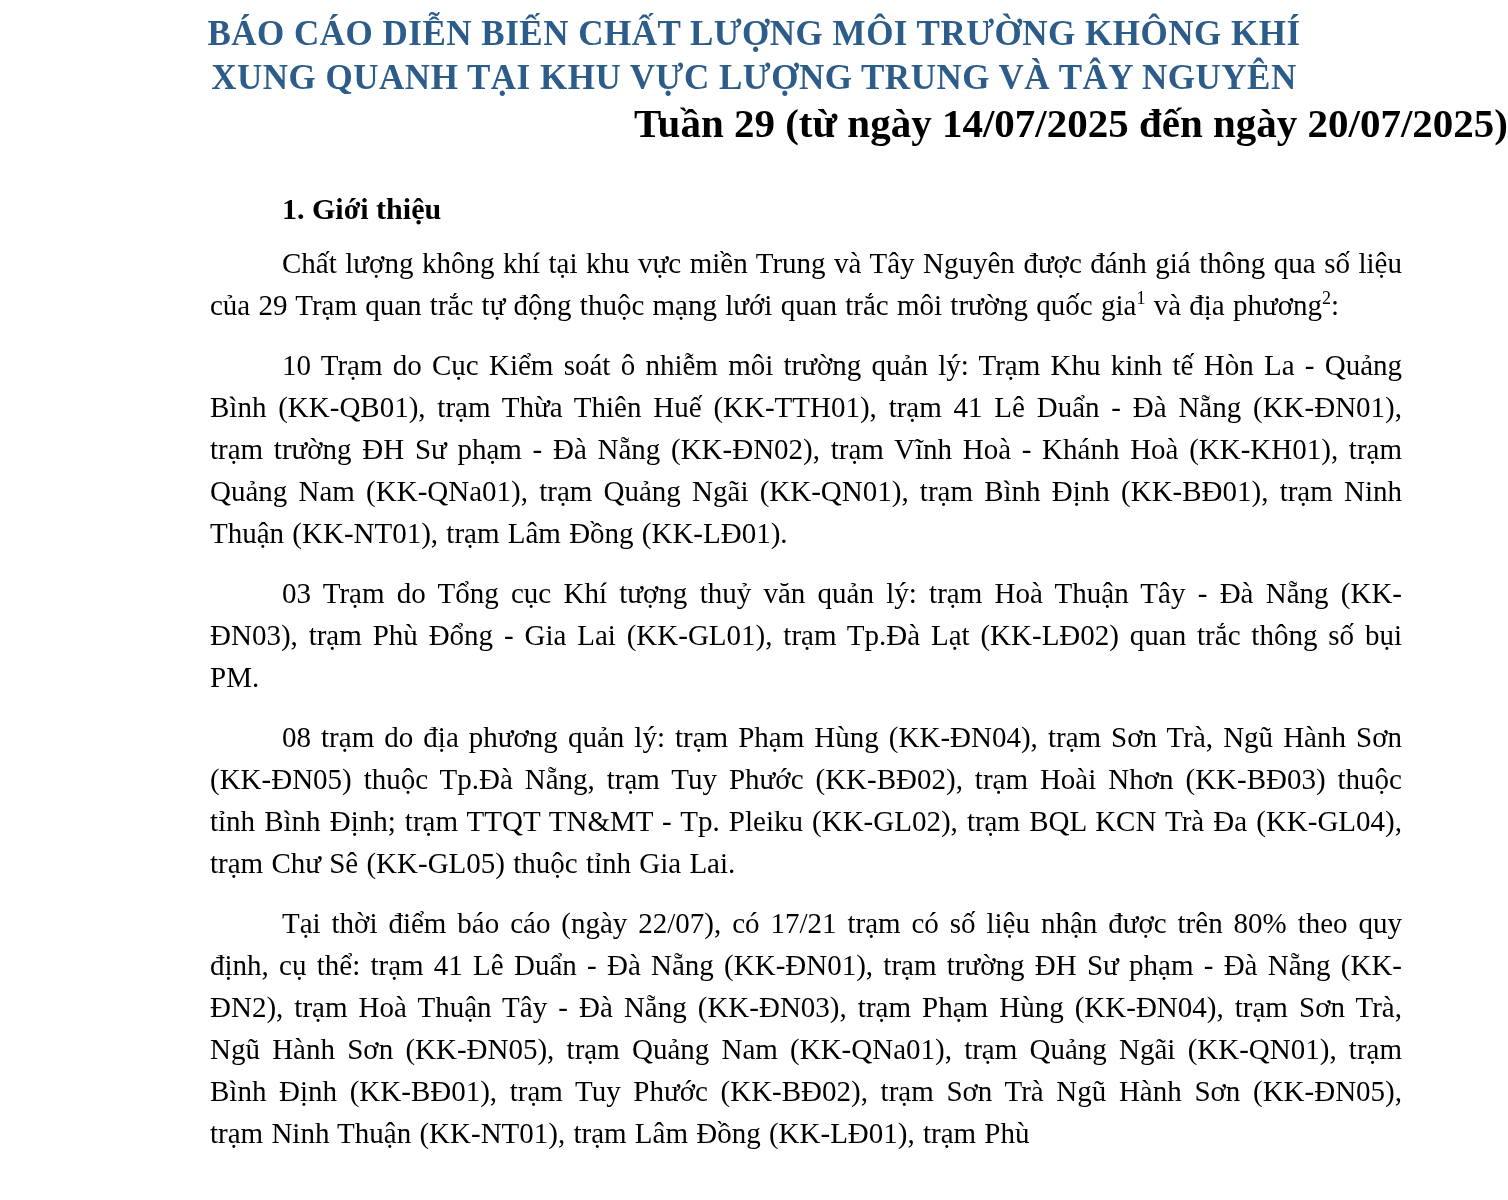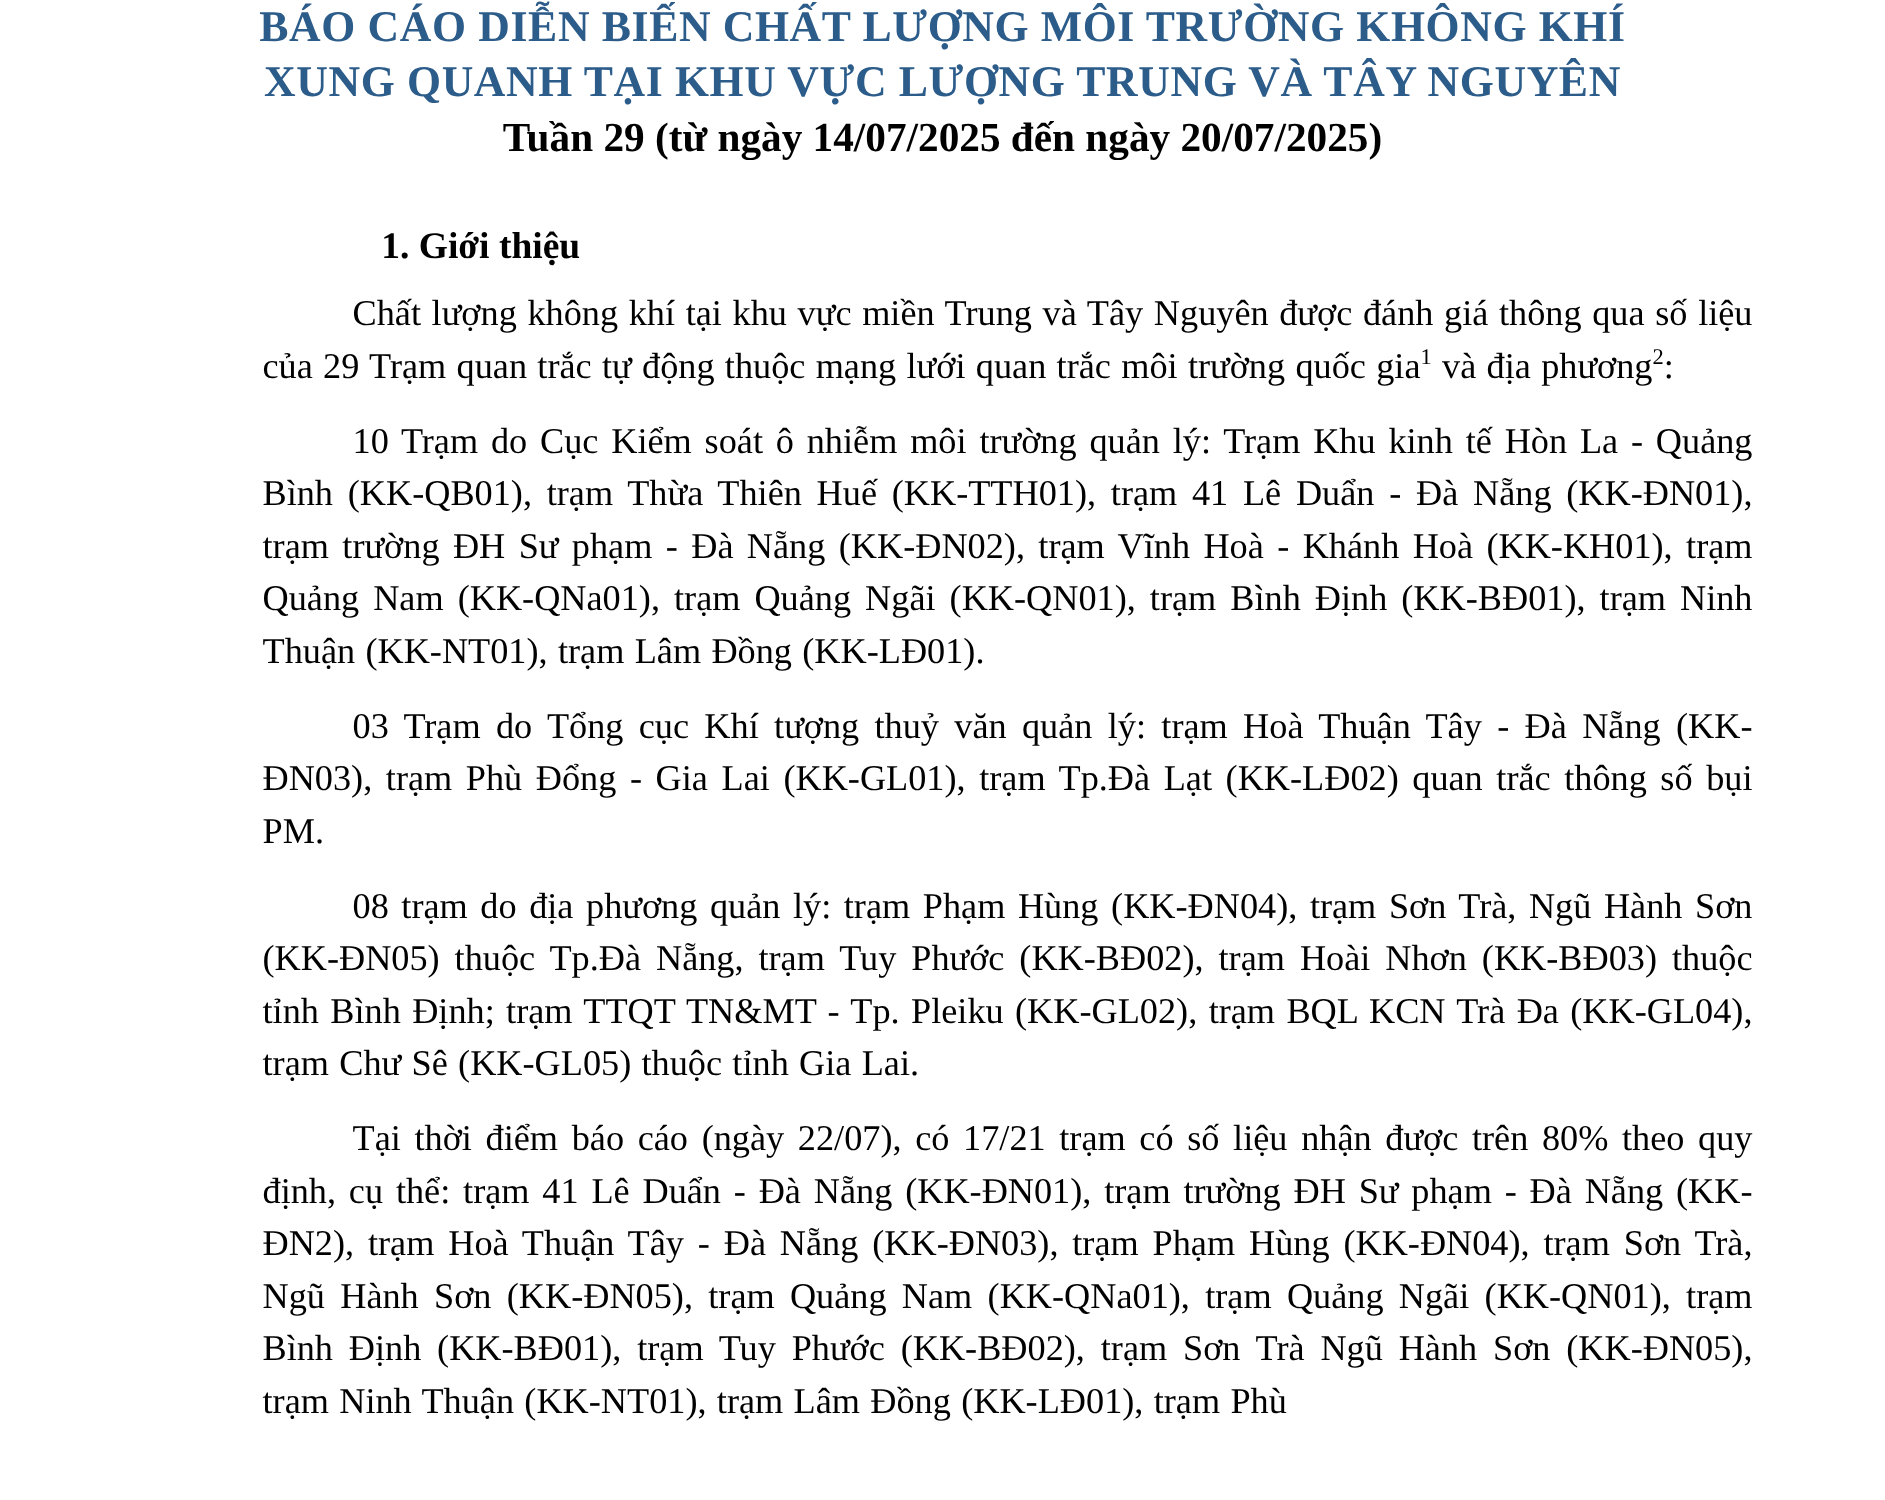--- a/index.html
+++ b/index.html
@@ -13,47 +13,48 @@
     overflow: hidden;
     font-family: "Liberation Serif", "DejaVu Serif", serif;
     color: #000000;
   }
   .doc {
     position: relative;
     width: 1508px;
     height: 1200px;
   }
   .title-block {
-    padding-top: 0;
+    padding-top: 12px;
     text-align: center;
   }
   .title-line {
     color: var(--accent, #2c5c8a);
     font-weight: bold;
     font-size: 35px;
     line-height: 44px;
     letter-spacing: 0.5px;
   }
   .subtitle {
     color: #000000;
     font-weight: bold;
-    font-size: 33px;
+    font-size: 41px;
     line-height: 46px;
+    text-align: right;
   }
   .content {
     margin-left: 210px;
     width: 1192px;
     text-align: justify;
     font-size: 29px;
     line-height: 42px;
   }
   .section-heading {
     font-size: 30px;
     font-weight: bold;
-    margin: 42px 0 5px 95px;
+    margin: 42px 0 5px 72px;
     line-height: 42px;
     text-align: left;
   }
   .content p {
     margin: 12px 0 18px 0;
     text-indent: 72px;
     word-spacing: 1px;
   }
   sup {
     font-size: 0.62em;

